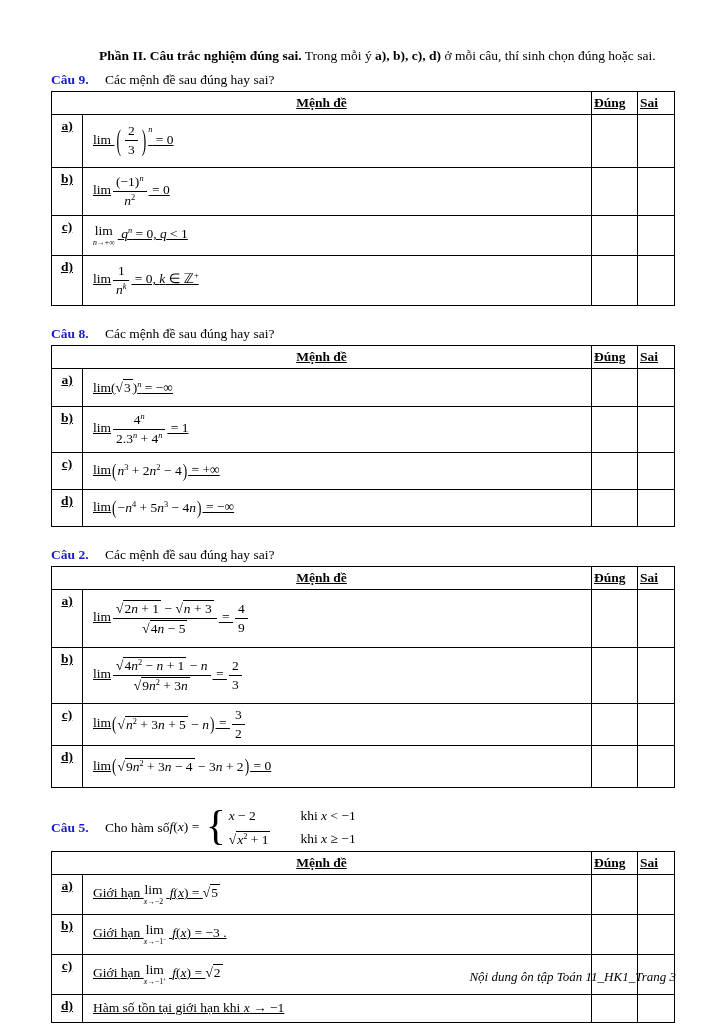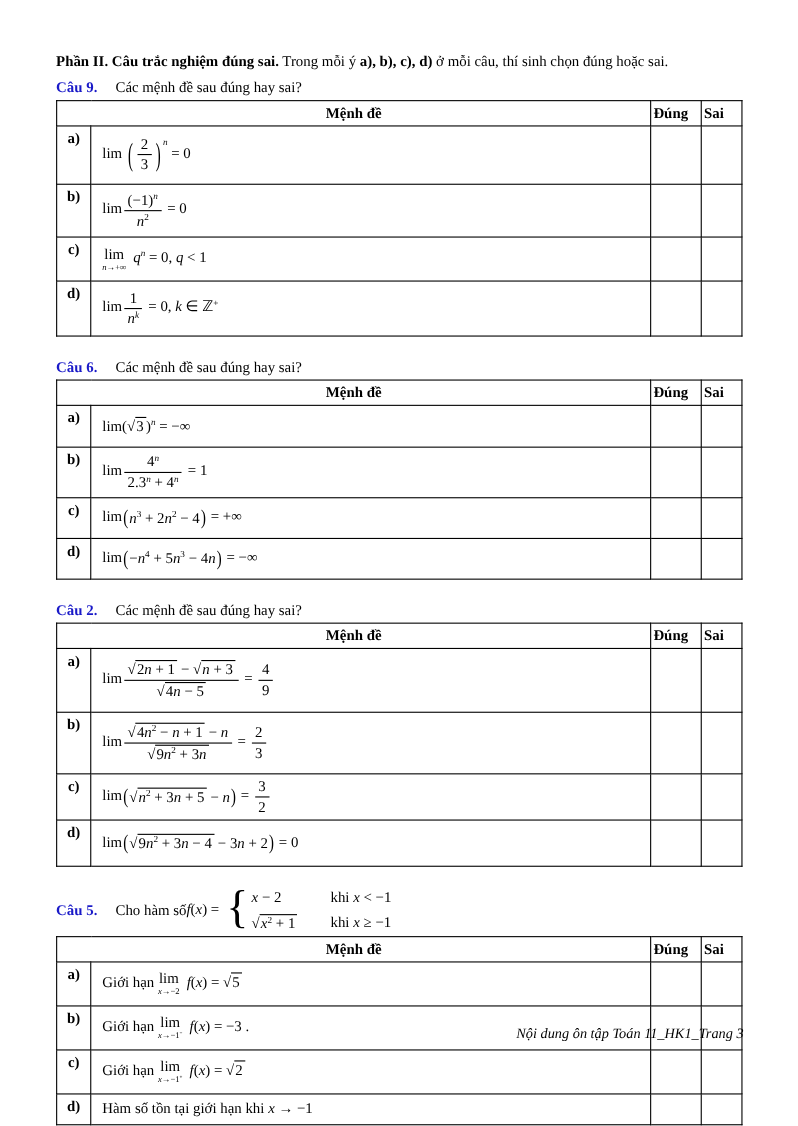--- a/index.html
+++ b/index.html
@@ -2,40 +2,40 @@
 <html><head>
 <meta charset="utf-8">
 <style>
   html,body { margin:0; padding:0; }
   body {
     width:725px; height:1024px; position:relative; overflow:hidden;
     background:#ffffff; color:#000;
     font-family:"Liberation Serif", serif; font-size:13.5px;
   }
   .content { padding:33px 50px 0 51px; }
-  .intro { line-height:1.35; margin-bottom:7px; }
+  .intro { line-height:1.35; margin-bottom:7px;margin-left:48px; }
   .b { font-weight:bold; }
   .q-line { display:flex; align-items:center; margin:4px 0 3px; }
   .qnum { color:#1a1ac8; font-weight:bold; width:54px; flex:none; }
   .qprompt { }
   .q4-suffix { white-space:pre-wrap; }
 
-  table.qtable { border-collapse:collapse; width:100%; table-layout:fixed; margin-bottom:20px; }
+  table.qtable { border-collapse:collapse; width:100%; table-layout:fixed; margin-bottom:20px;text-decoration:underline; }
   table.qtable td, table.qtable th { border:1px solid #000; }
   th.th-stmt { font-weight:bold; text-align:center; padding:2px; }
   th.th-ans  { font-weight:bold; text-align:left; padding:2px; }
   tr.hdr { height:23px; }
   td.lbl { vertical-align:top; text-align:center; font-weight:bold; padding-top:3px; }
   td.stmt { vertical-align:middle; padding:3px 10px; }
   td.ans { }
   tr.h53{height:53px} tr.h48{height:48px} tr.h40{height:40px} tr.h50{height:50px}
   tr.h38{height:38px} tr.h46{height:46px} tr.h37{height:37px}
   tr.h58{height:58px} tr.h56{height:56px} tr.h42{height:42px} tr.h28{height:28px}
 
-  .footer { position:absolute; right:49px; top:932px; font-style:italic; font-size:13px; }
+  .footer { position:absolute; right:49px; top:969px; font-style:italic; font-size:13px; }
 
   
   .math { white-space:nowrap; }
   .mit { font-style:italic; }
   .mfrac { display:inline-block; vertical-align:middle; text-align:center; margin:0 2px; }
   .mnum { display:block; padding:0 3px 1px; border-bottom:1px solid #000; }
   .mden { display:block; padding:1px 3px 0; }
   .msqrt { display:inline-block; white-space:nowrap; }
   .mroot { display:inline-block; }
   .mrad { display:inline-block; border-top:1px solid #000; padding:0 2px 0 1px; }
@@ -104,21 +104,21 @@
     <tr class="h50">
       <td class="lbl">d)</td>
       <td class="stmt"><span class="math">lim<span class="mfrac"><span class="mnum">1</span><span class="mden"><span class="mit"><span>n</span></span><span class="msup"><span><span class="mit"><span>k</span></span></span></span></span></span> = 0, <span class="mit"><span>k</span></span> ∈ ℤ<span class="msup"><span>+</span></span></span></td>
       <td class="ans"></td>
       <td class="ans"></td>
     </tr>
   </tbody>
     </table>
 
   <div class="q-line">
-    <span class="qnum">Câu 6.</span>
+    <span class="qnum">Câu 8.</span>
     <span class="qprompt">Các mệnh đề sau đúng hay sai?</span>
   </div>
   <table class="qtable">
     <colgroup>
         <col style="width:31px">
         <col>
         <col style="width:46px">
         <col style="width:37px">
       </colgroup>
     <tbody>

